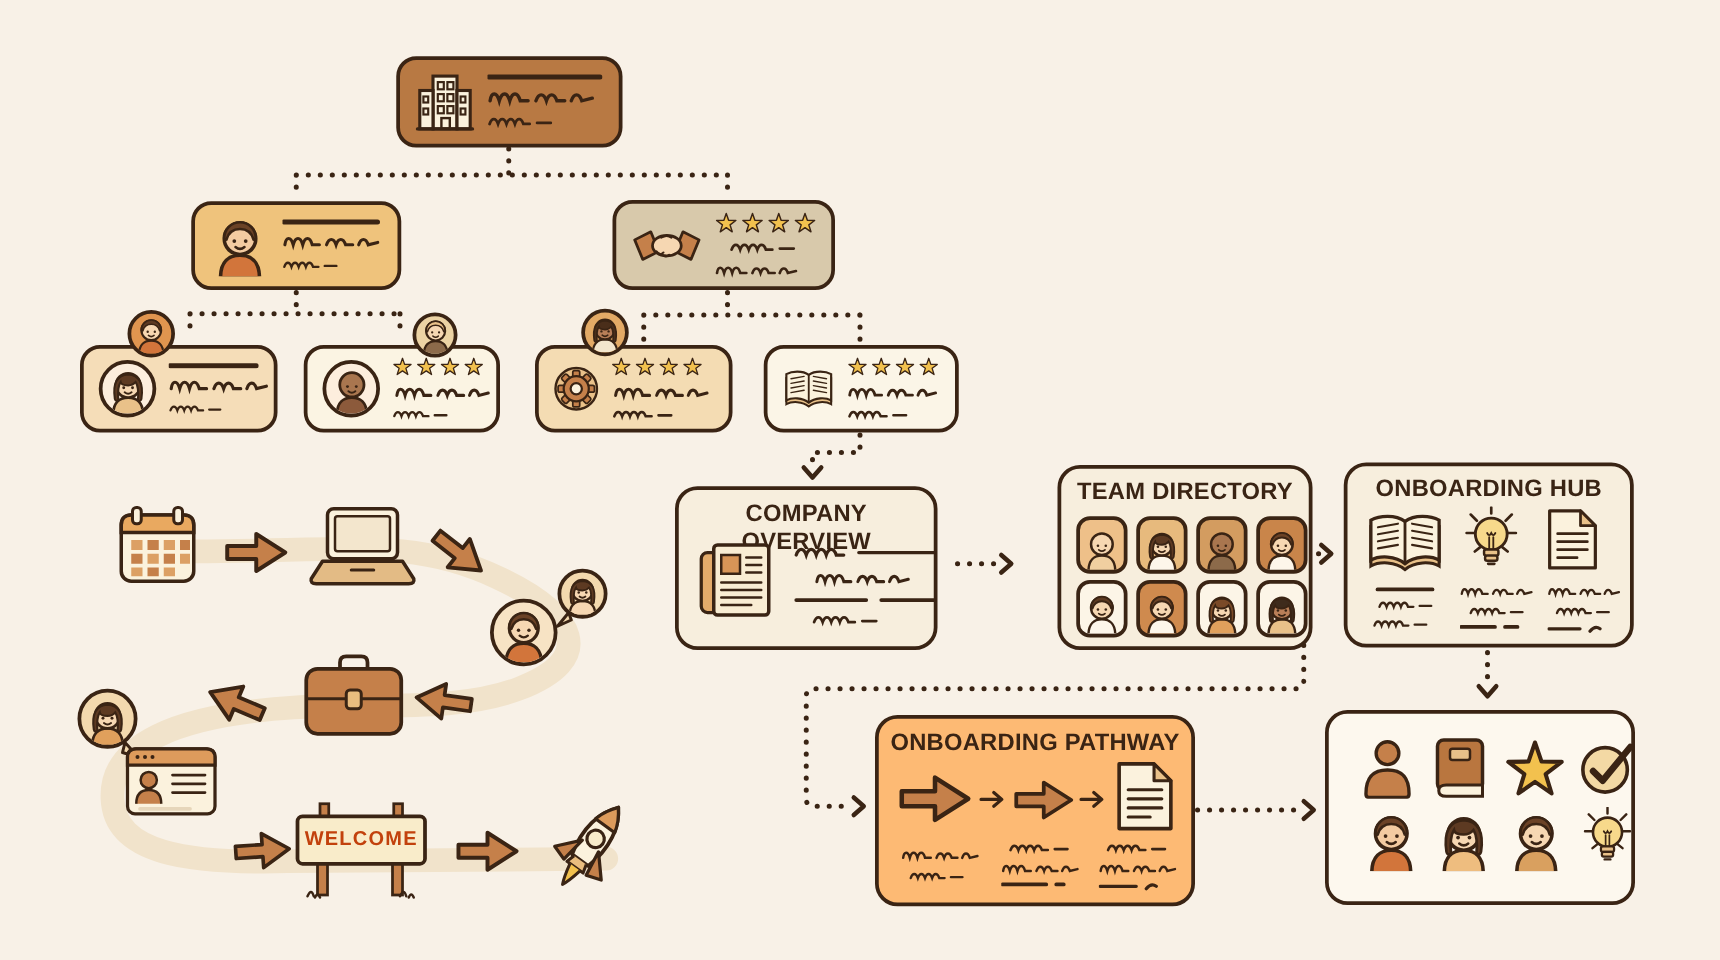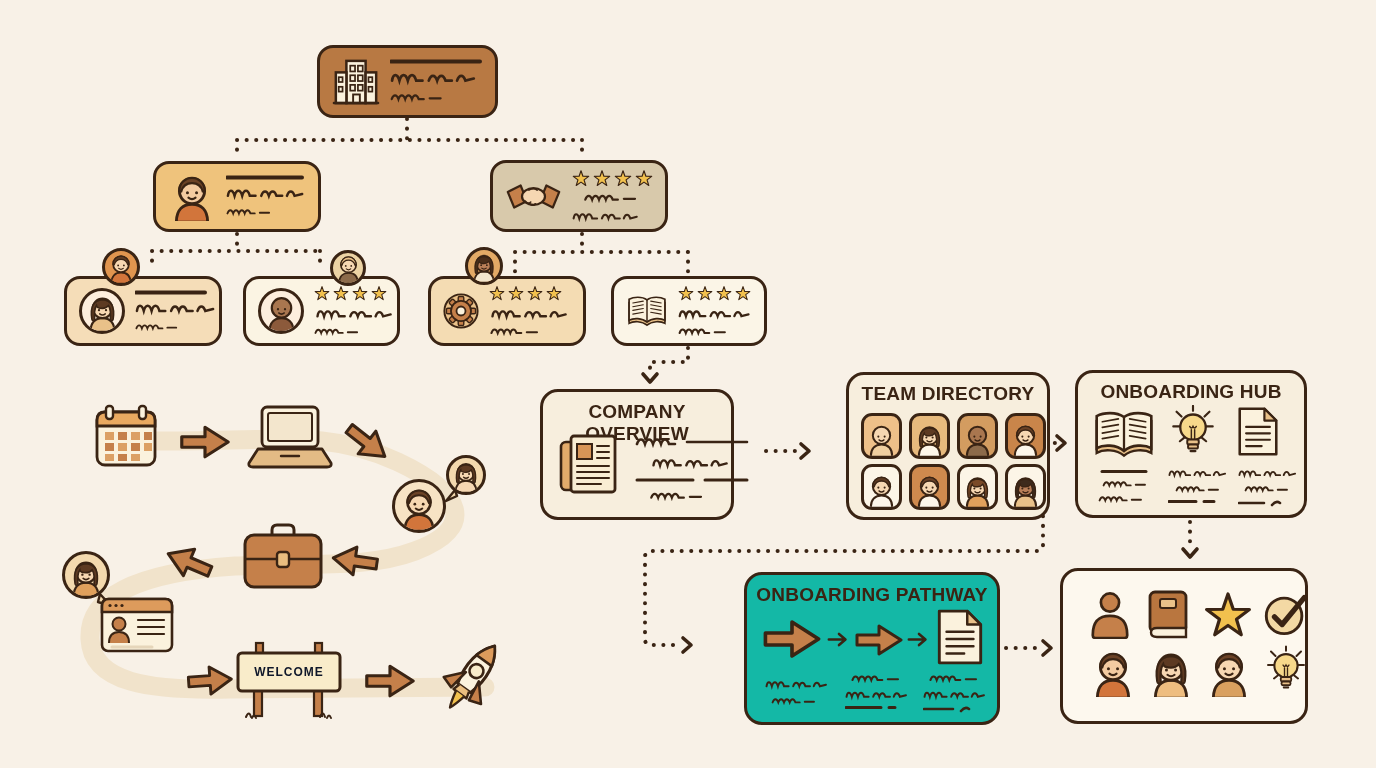--- a/index.html
+++ b/index.html
@@ -14,21 +14,21 @@
   .stars{display:flex;gap:3px;}
   .badge{position:absolute;border-radius:50%;border:3px solid #3a2414;box-sizing:border-box;
          overflow:hidden;display:flex;align-items:flex-end;justify-content:center;z-index:5;}
   .avcirc{width:46px;height:46px;border-radius:50%;border:3px solid #3a2414;background:#fdeedd;
           overflow:hidden;flex:none;display:flex;align-items:flex-end;justify-content:center;box-sizing:border-box;}
   .panel{position:absolute;box-sizing:border-box;border:3.5px solid #3a2414;border-radius:18px;background:#f7eedd;}
   .ptitle{font-size:20px;font-weight:700;color:#3a2414;text-align:center;margin-top:9px;letter-spacing:.2px;}
   .tile{position:absolute;width:41px;height:46px;border:3px solid #3a2414;border-radius:11px;
         box-sizing:border-box;overflow:hidden;display:flex;align-items:flex-end;justify-content:center;}
   .signtext{position:absolute;left:4px;top:12px;width:102px;height:38px;display:flex;align-items:center;
-            justify-content:center;font-weight:700;font-size:12px;letter-spacing:1px;color:#0f172a;}
+            justify-content:center;font-weight:700;font-size:16px;letter-spacing:1px;color:#c2410c;}
 </style>
 </head>
 <body>
 
 <div class="stage">
 
   <svg class="layer" width="1376" height="768" viewBox="0 0 1376 768">
     <defs>
       <symbol id="star5" viewBox="0 0 40 40">
         <polygon points="20,4 24.2,16.2 37.1,16.4 26.8,24.2 30.6,36.6 20,29.2 9.4,36.6 13.2,24.2 2.9,16.4 15.8,16.2" fill="#f2c14e" stroke="#3a2414" stroke-width="2.6" stroke-linejoin="round"></polygon>
@@ -316,21 +316,21 @@
       </div>
       <svg width="74" height="15">
           <use href="#sqA" width="74" height="15"></use>
         </svg>
       <svg width="50" height="11">
           <use href="#sqB" width="50" height="11"></use>
         </svg>
     </div>
   </div>
 
-  <div class="panel" style="left:540px;top:389px;width:194px;height:131px;">
+  <div class="panel" style="left:540px;top:389px;width:210px;height:131px;">
     <div class="ptitle" style="font-size:19px;">COMPANY OVERVIEW</div>
     <svg class="abs" style="left:14px;top:40px;" width="64" height="66" viewBox="0 0 64 66">
       <rect x="4" y="10" width="20" height="48" rx="5" fill="#e3ab6b" stroke="#3a2414" stroke-width="2.6"></rect>
       <rect x="14" y="4" width="44" height="56" rx="3" fill="#f9edd3" stroke="#3a2414" stroke-width="2.8"></rect>
       <rect x="20" y="12" width="15" height="15" fill="#d89557" stroke="#3a2414" stroke-width="2"></rect>
       <path d="M40 14 H52 M40 20 H52 M40 26 H52 M20 34 H52 M20 40 H52 M20 46 H52 M20 52 H44" stroke="#3a2414" stroke-width="2" stroke-linecap="round"></path>
     </svg>
     <div class="abs col" style="left:92px;top:44px;gap:7px;">
       <svg width="116" height="12" viewBox="0 0 116 12">
           <path d="M2 8 C4 2 8 2 10 8 C12 2 16 2 18 8 C20 2 24 2 26 8 C28 2 32 2 34 8 L40 8 M52 6 H112" fill="none" stroke="#3a2414" stroke-width="2.6" stroke-linecap="round"></path>
@@ -430,21 +430,21 @@
         </svg>
       <svg width="58" height="10">
           <use href="#sqB" width="58" height="10"></use>
         </svg>
       <svg width="48" height="8" viewBox="0 0 48 8">
           <path d="M1 4 H26 M34 6 q4 -5 8 -2" stroke="#3a2414" stroke-width="2.6" fill="none" stroke-linecap="round"></path>
         </svg>
     </div>
   </div>
 
-  <div class="panel" style="left:700px;top:572px;width:256px;height:153px;background:#14b8a6;margin-left:44px;">
+  <div class="panel" style="left:700px;top:572px;width:256px;height:153px;background:#fdba74;">
     <div class="ptitle" style="font-size:19px;">ONBOARDING PATHWAY</div>
     <svg class="abs" style="left:16px;top:42px;" width="58" height="44" viewBox="0 0 48 36">
         <use href="#barrow"></use>
       </svg>
     <svg class="abs" style="left:80px;top:56px;" width="24" height="17" viewBox="0 0 26 18">
         <use href="#thinarrow"></use>
       </svg>
     <svg class="abs" style="left:108px;top:47px;" width="48" height="36" viewBox="0 0 48 36">
         <use href="#barrow"></use>
       </svg>

